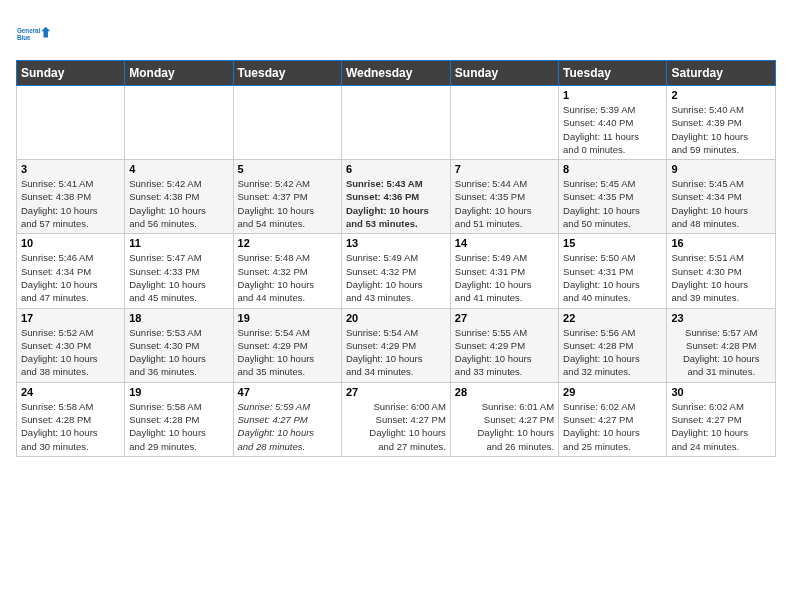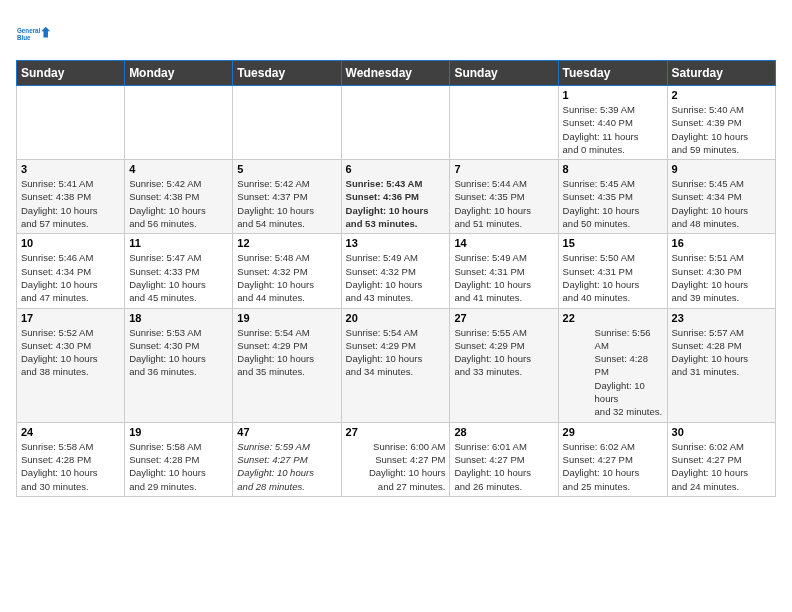--- a/index.html
+++ b/index.html
@@ -260,28 +260,28 @@
         </td>
         <td>
           <span class="day-number">27</span>
           <div class="day-info" style="white-space: pre-line;">Sunrise: 5:55 AM
 Sunset: 4:29 PM
 Daylight: 10 hours
 and 33 minutes.</div>
         </td>
         <td>
           <span class="day-number">22</span>
-          <div class="day-info" style="white-space: pre-line; margin-left: 32px;">Sunrise: 5:56 AM
+          <div class="day-info" style="white-space: pre-line;">Sunrise: 5:56 AM
 Sunset: 4:28 PM
 Daylight: 10 hours
 and 32 minutes.</div>
         </td>
         <td>
           <span class="day-number">23</span>
-          <div class="day-info" style="white-space: pre-line;">Sunrise: 5:57 AM
+          <div class="day-info" style="white-space: pre-line; text-align: center;">Sunrise: 5:57 AM
 Sunset: 4:28 PM
 Daylight: 10 hours
 and 31 minutes.</div>
         </td>
       </tr>
       <tr>
         <td>
           <span class="day-number">24</span>
           <div class="day-info" style="white-space: pre-line;">Sunrise: 5:58 AM
 Sunset: 4:28 PM
@@ -304,21 +304,21 @@
         </td>
         <td>
           <span class="day-number">27</span>
           <div class="day-info" style="white-space: pre-line; text-align: right;">Sunrise: 6:00 AM
 Sunset: 4:27 PM
 Daylight: 10 hours
 and 27 minutes.</div>
         </td>
         <td>
           <span class="day-number">28</span>
-          <div class="day-info" style="white-space: pre-line;">Sunrise: 6:01 AM
+          <div class="day-info" style="white-space: pre-line; text-align: right;">Sunrise: 6:01 AM
 Sunset: 4:27 PM
 Daylight: 10 hours
 and 26 minutes.</div>
         </td>
         <td>
           <span class="day-number">29</span>
           <div class="day-info" style="white-space: pre-line;">Sunrise: 6:02 AM
 Sunset: 4:27 PM
 Daylight: 10 hours
 and 25 minutes.</div>

